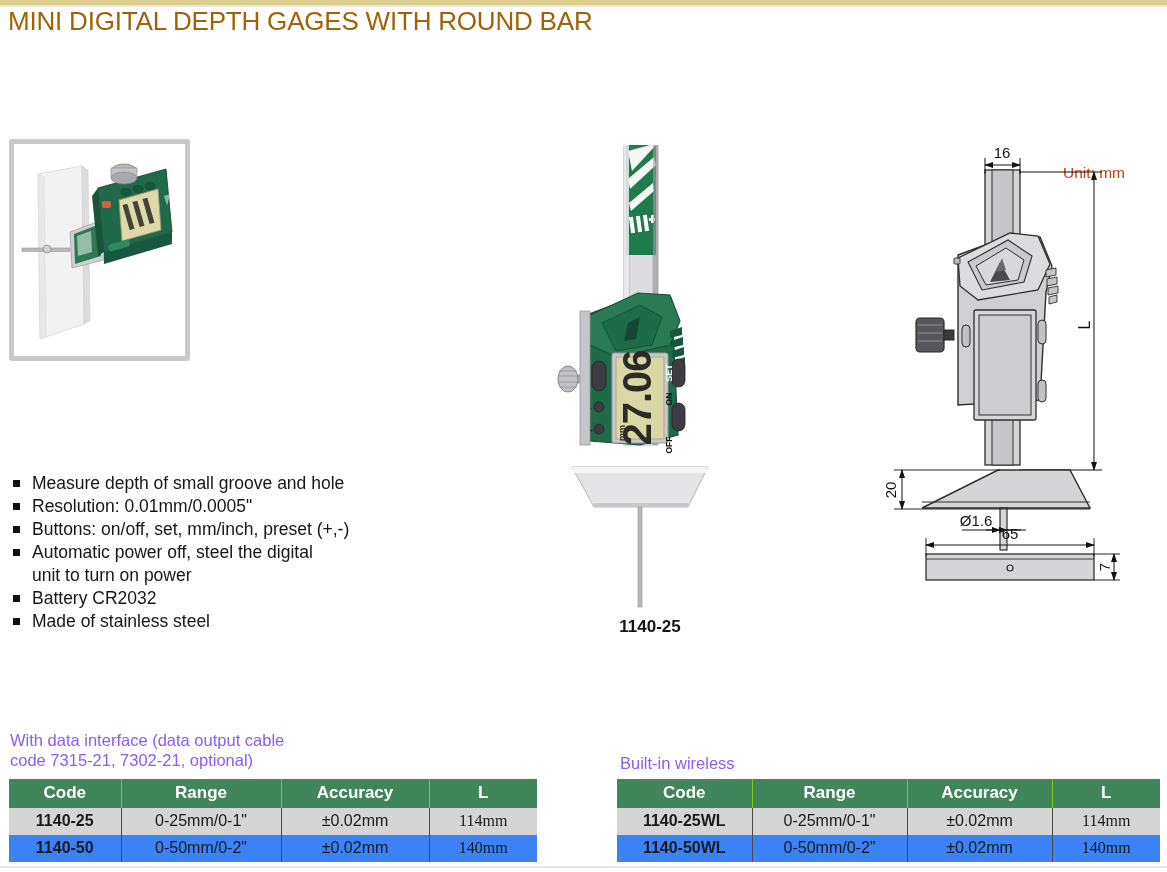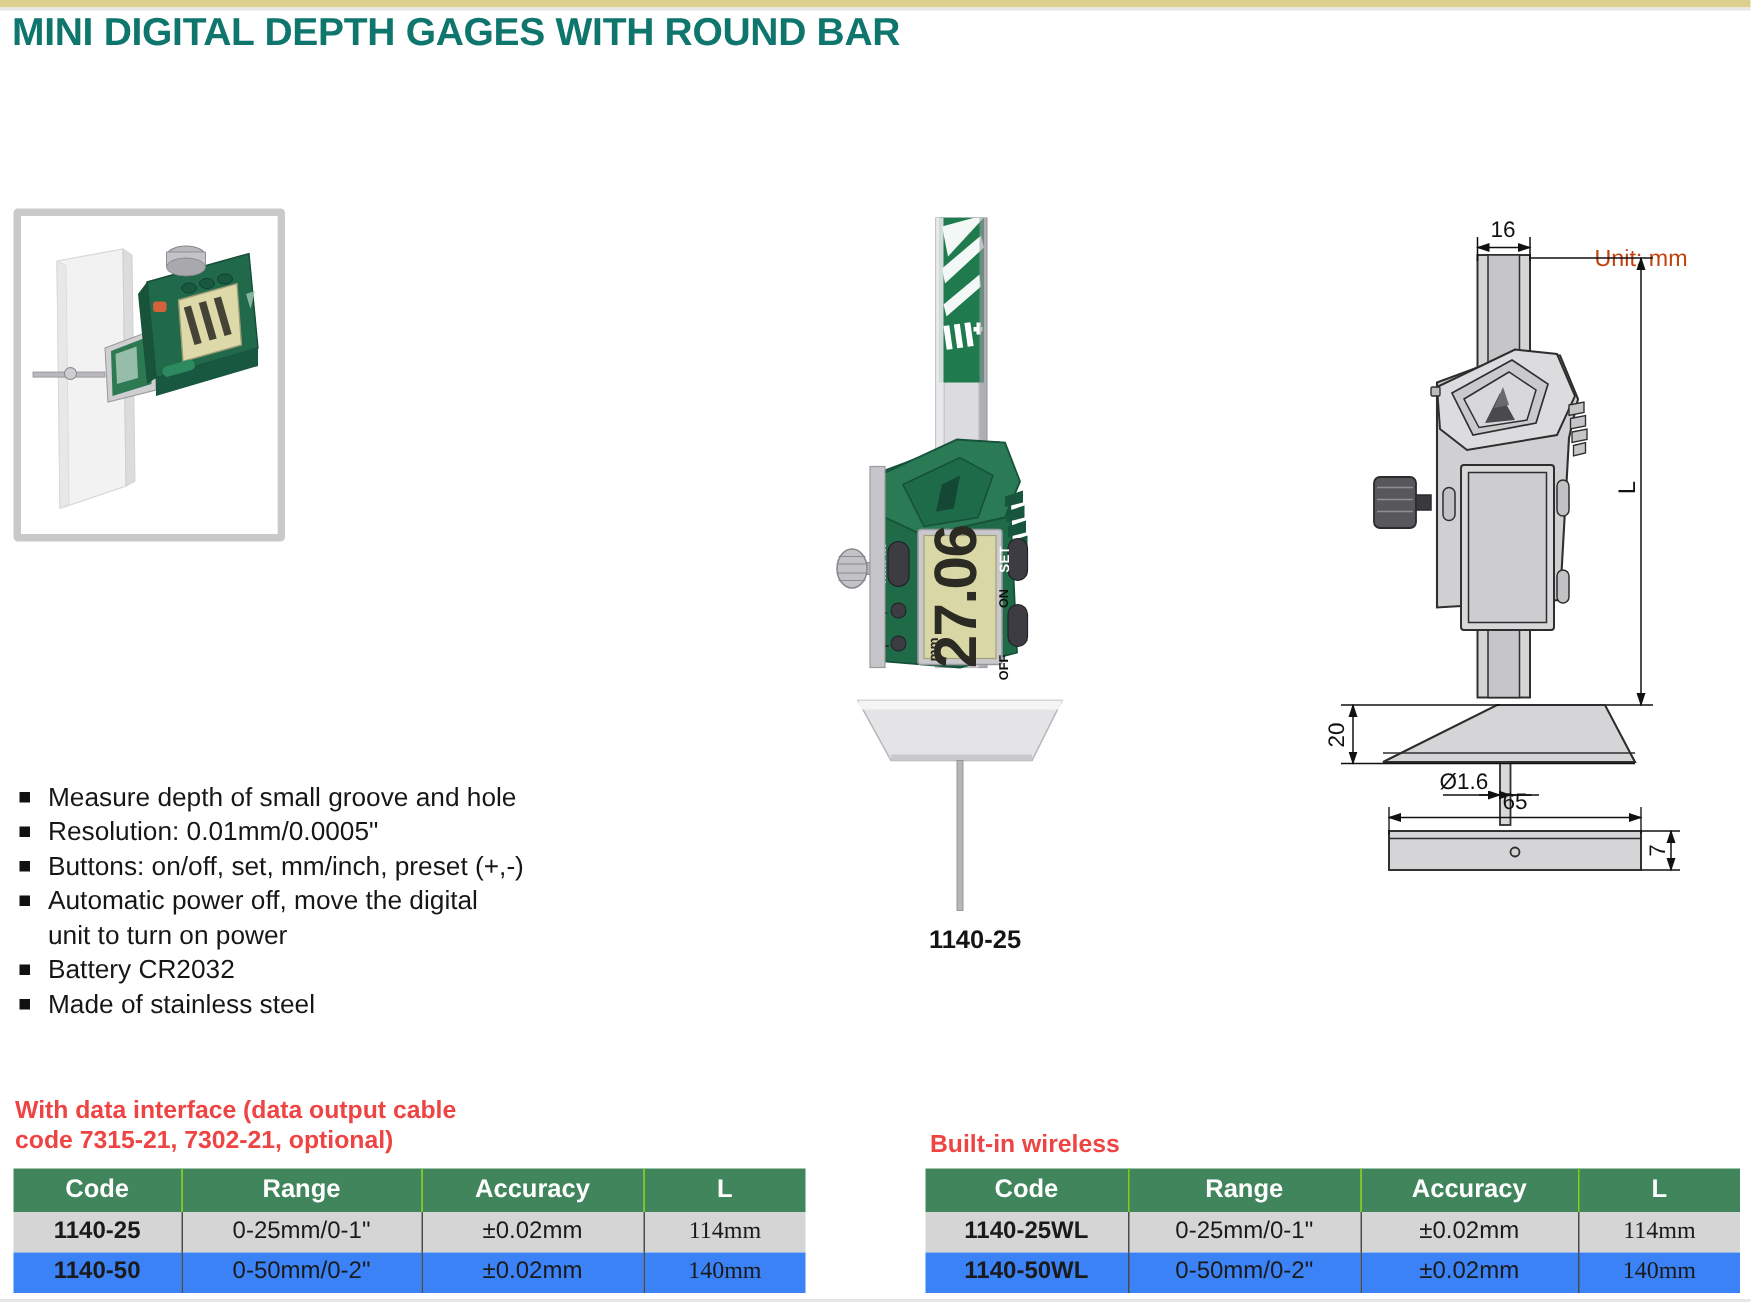--- a/index.html
+++ b/index.html
@@ -13,34 +13,34 @@
   }
   .page{position:relative;width:1167px;height:872px;}
 
   
   .top-bar{position:absolute;left:0;top:0;width:1167px;height:5px;background:#ddcf8e;}
   .top-bar-lo{position:absolute;left:0;top:5px;width:1167px;height:2px;background:#e8e8e4;}
 
   
   .title{
     position:absolute;left:8px;top:6px;
-    font-size:26px;font-weight:bold;letter-spacing:-0.2px;
-    color:#0f766e;white-space:nowrap;
+    font-size:26px;font-weight:normal;letter-spacing:-0.2px;
+    color:#a16207;white-space:nowrap;
   }
 
   
   .photo-frame{
     position:absolute;left:9px;top:139px;width:181px;height:222px;
     background:#ffffff;border:5px solid #c9c9c9;border-radius:3px;
     box-sizing:border-box;overflow:hidden;
   }
   .photo-inner{position:absolute;left:0;top:0;width:171px;height:212px;background:#fefefe;}
 
   
-  .features{position:absolute;left:10px;top:520px;width:420px;}
+  .features{position:absolute;left:10px;top:472px;width:420px;}
   .feat{position:relative;padding-left:22px;font-size:17.5px;line-height:23px;color:#161616;}
   .feat:before{
     content:"";position:absolute;left:3px;top:8px;width:7px;height:7px;background:#111;
   }
   .feat.cont:before{display:none;}
 
   
   .center-photo{position:absolute;left:520px;top:145px;width:260px;height:470px;}
   .caption-center{
     position:absolute;left:520px;top:617px;width:260px;text-align:center;
@@ -48,21 +48,21 @@
   }
 
   
   .drawing{position:absolute;left:880px;top:140px;width:287px;height:460px;}
   .unit-label{
     position:absolute;left:1063px;top:152px;font-size:15.5px;color:#c2410c;margin-top:12px;
   }
 
   
   .tbl-title{
-    position:absolute;font-size:16.5px;font-weight:bold;color:#ef4444;line-height:20px;
+    position:absolute;font-size:16.5px;font-weight:normal;color:#8b5cf6;line-height:20px;
   }
   table.spec{
     position:absolute;border-collapse:collapse;font-size:16px;table-layout:fixed;
   }
   table.spec th{
     background:#41855d;color:#ffffff;font-weight:bold;font-size:17px;
     padding:4px 0 5px 0;text-align:center;border-right:1px solid #84cc16;
   }
   table.spec th:last-child{border-right:none;}
   table.spec td{
@@ -128,21 +128,21 @@
 
         <polygon points="150,52 156,50 153,62" fill="#9fc9b3" opacity="0.8"></polygon>
       </g>
     </svg>
   </div>
 
   <div class="features">
     <div class="feat">Measure depth of small groove and hole</div>
     <div class="feat">Resolution: 0.01mm/0.0005"</div>
     <div class="feat">Buttons: on/off, set, mm/inch, preset (+,-)</div>
-    <div class="feat">Automatic power off, move the digital</div>
+    <div class="feat">Automatic power off, steel the digital</div>
     <div class="feat cont">unit to turn on power</div>
     <div class="feat">Battery CR2032</div>
     <div class="feat">Made of stainless steel</div>
   </div>
 
   <svg class="center-photo" viewBox="0 0 260 470">
     <rect x="0" y="0" width="260" height="470" fill="#ffffff"></rect>
 
     <rect x="104" y="0" width="34" height="300" fill="#c8c8cc" stroke="#a0a0a5" stroke-width="0.8"></rect>
     <rect x="110" y="0" width="22" height="300" fill="#dcdce0"></rect>

